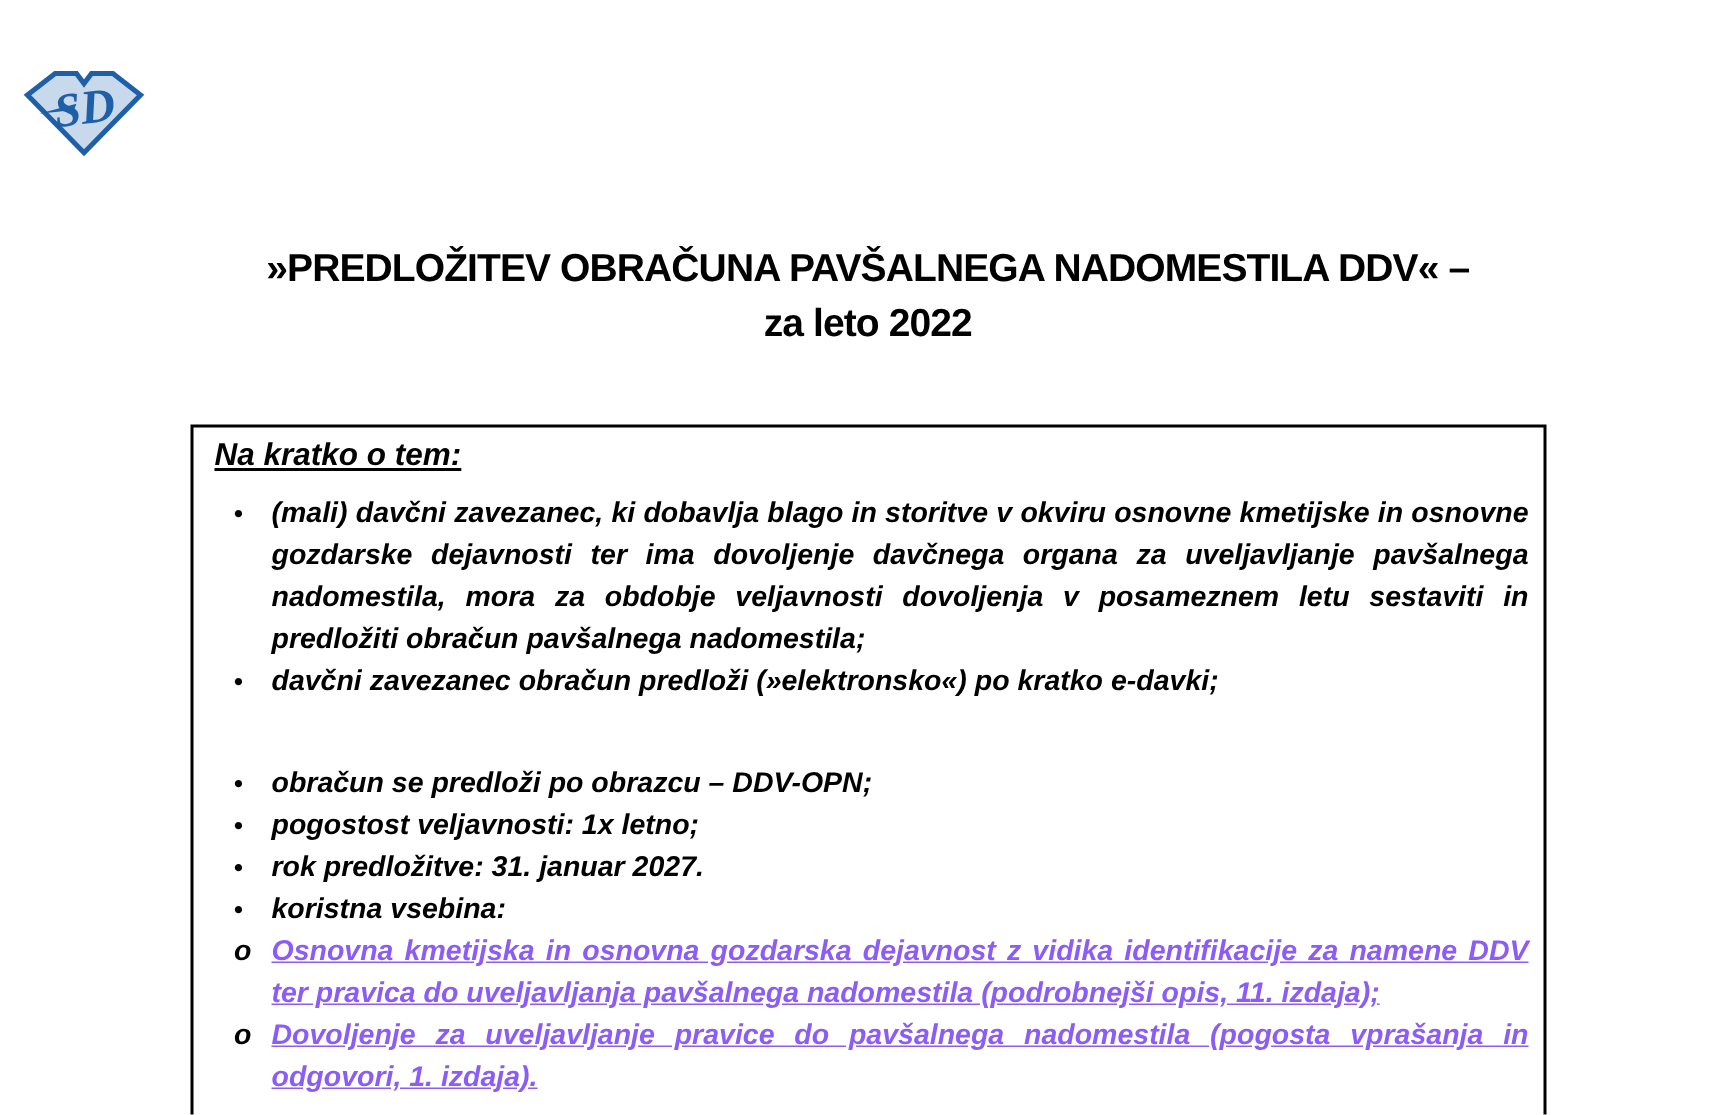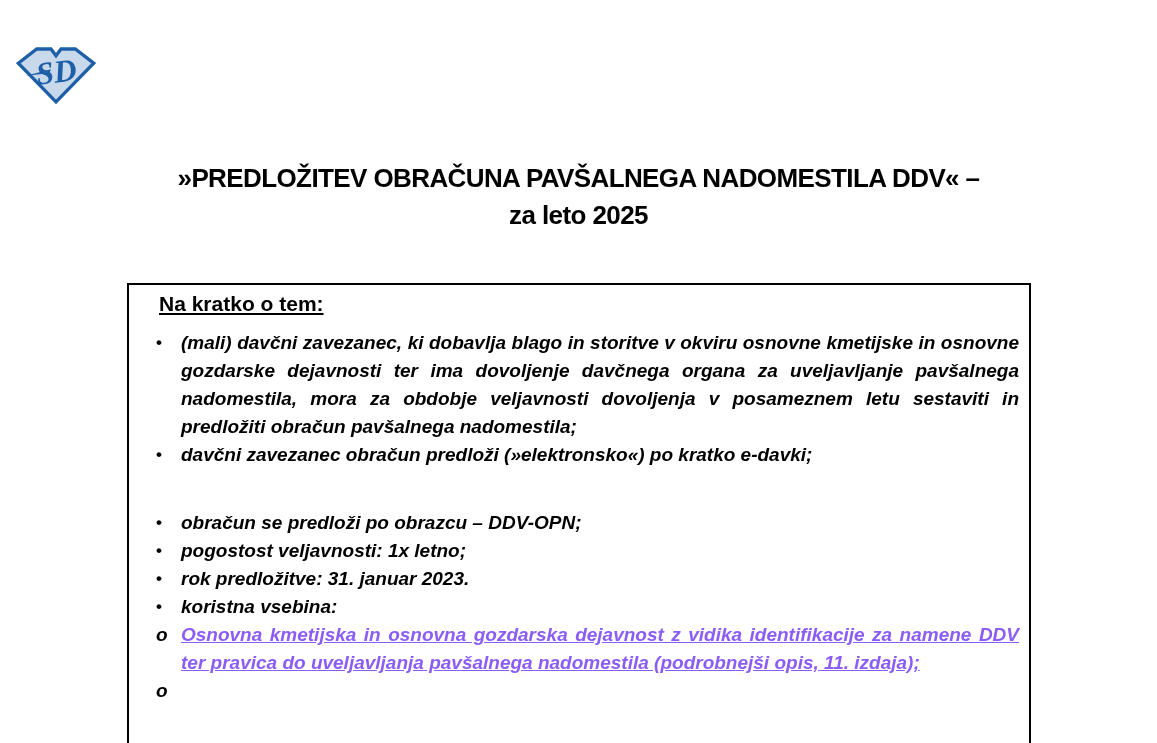--- a/index.html
+++ b/index.html
@@ -38,22 +38,23 @@
     height: 530px;
     border: 2px solid #000000;
     box-sizing: border-box;
     padding: 5px 10px 0 12px;
   }
   .box-heading {
     display: inline-block;
     font-size: 21px;
     line-height: 26px;
     font-weight: bold;
+    font-style: italic;
     text-decoration: underline;
-    margin: 1px 0 0 18px;
+    margin: 1px 0 0 2px;
   }
   .list { margin-top: 12px; }
   .item {
     position: relative;
     padding-left: 40px;
     font-size: 19px;
     line-height: 28px;
     font-weight: bold;
     font-style: italic;
     text-align: justify;
@@ -78,21 +79,21 @@
 <body>
 
 <svg class="logo" viewBox="0 0 100 74" xmlns="http://www.w3.org/2000/svg">
   <polygon points="5,23 27,6 44,6 50,14 56,6 73,6 95,23 50,69" fill="#c9d9ec" stroke="#1e5fa8" stroke-width="4" stroke-linejoin="miter"></polygon>
   <text x="51" y="46" text-anchor="middle" font-size="38" font-weight="bold" font-style="italic" fill="#1e5fa8" transform="rotate(-7 50 38)" font-family="Liberation Serif, serif">SD</text>
   <path d="M14,38 L44,30 L42,35 Z" fill="#1e5fa8"></path>
 </svg>
 
 <div class="doc-title">
   <div>»PREDLOŽITEV OBRAČUNA PAVŠALNEGA NADOMESTILA DDV« –</div>
-  <div>za leto 2025</div>
+  <div>za leto 2022</div>
 </div>
 
 <div class="content-box">
   <span class="box-heading">Na kratko o tem:</span>
 
   <div class="list">
 
     <div class="item">
       <span class="marker disc">•</span>
       <span>(mali) davčni zavezanec, ki dobavlja blago in storitve v okviru osnovne kmetijske in osnovne gozdarske dejavnosti ter ima dovoljenje davčnega organa za uveljavljanje pavšalnega nadomestila, mora za obdobje veljavnosti dovoljenja v posameznem letu sestaviti in predložiti obračun pavšalnega nadomestila;</span>
@@ -110,31 +111,32 @@
       <span>obračun se predloži po obrazcu – DDV-OPN;</span>
     </div>
 
     <div class="item">
       <span class="marker disc">•</span>
       <span>pogostost veljavnosti: 1x letno;</span>
     </div>
 
     <div class="item">
       <span class="marker disc">•</span>
-      <span>rok predložitve: 31. januar 2023.</span>
+      <span>rok predložitve: 31. januar 2027.</span>
     </div>
 
     <div class="item">
       <span class="marker disc">•</span>
       <span>koristna vsebina:</span>
     </div>
 
     <div class="item">
       <span class="marker circle">o</span>
       <a class="doc-link">Osnovna kmetijska in osnovna gozdarska dejavnost z vidika identifikacije za namene DDV ter pravica do uveljavljanja pavšalnega nadomestila (podrobnejši opis, 11. izdaja);</a>
     </div>
 
     <div class="item">
       <span class="marker circle">o</span>
+      <a class="doc-link">Dovoljenje za uveljavljanje pravice do pavšalnega nadomestila (pogosta vprašanja in odgovori, 1. izdaja).</a>
     </div>
 
   </div>
 </div>
 
 </body></html>

